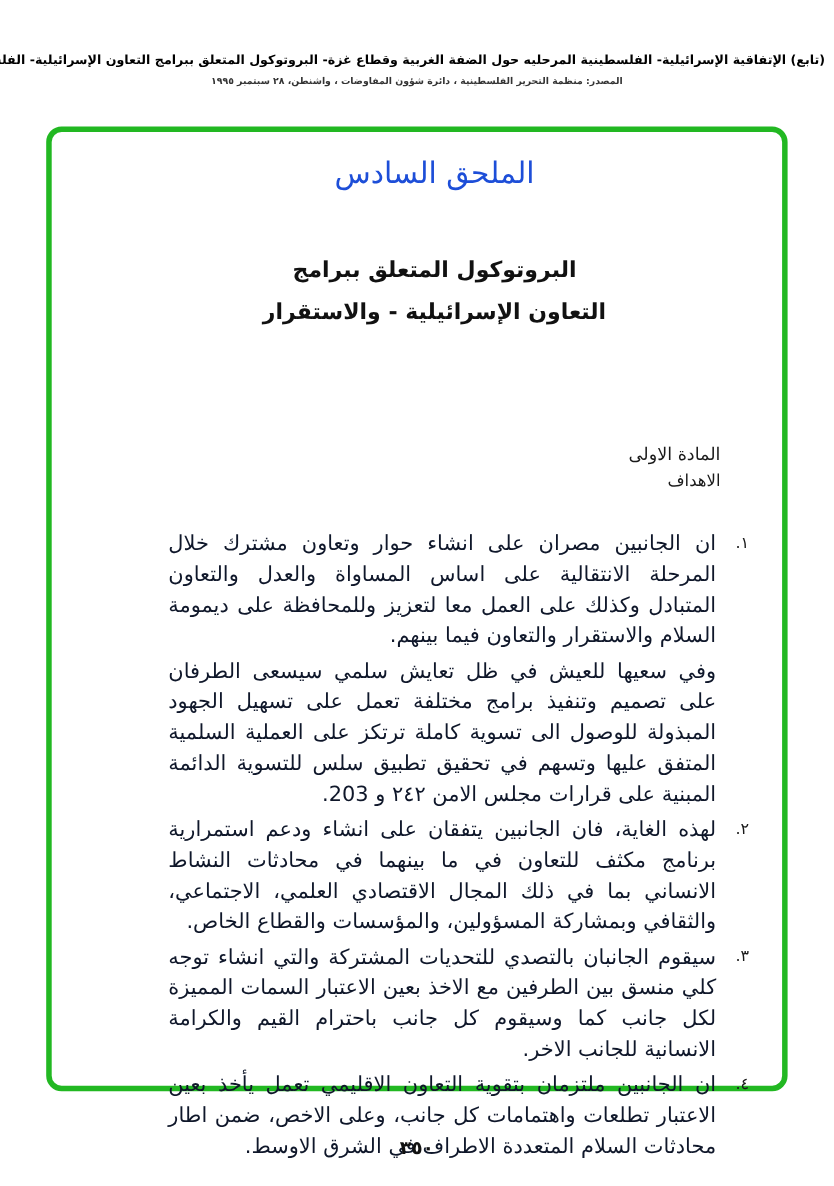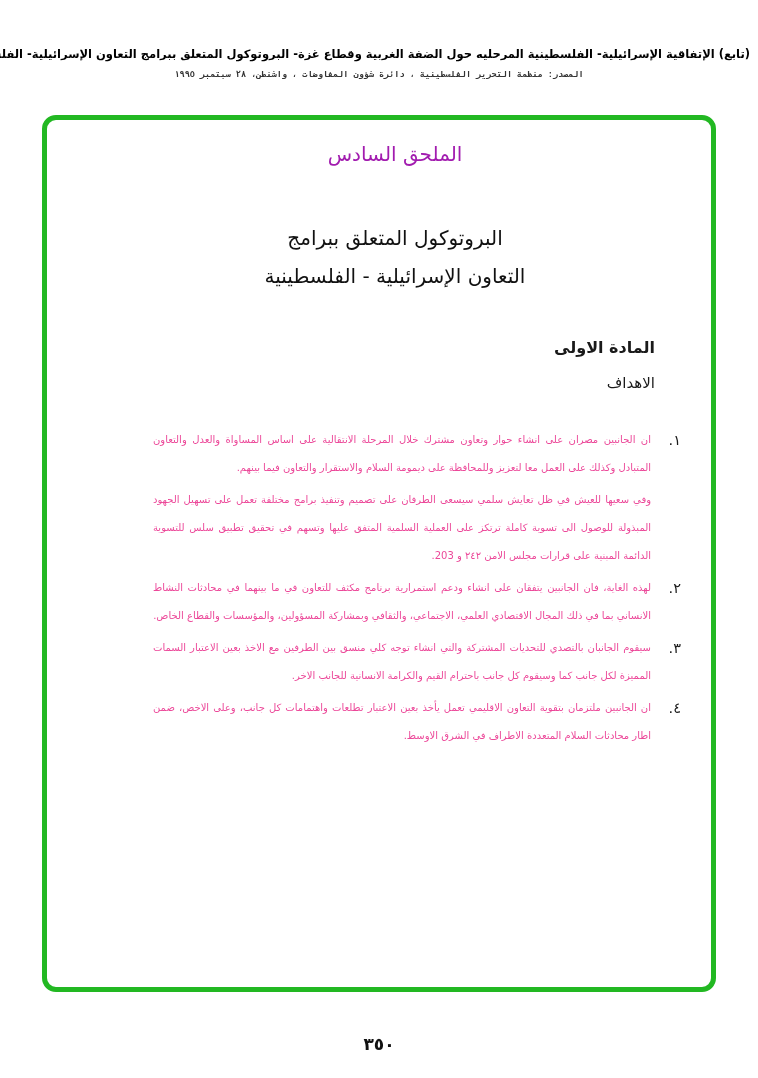--- a/index.html
+++ b/index.html
@@ -34,63 +34,62 @@
     line-height: 1.5;
     white-space: nowrap;
     color: #000;
   }
   .header-line2 {
     font-weight: 700;
     font-size: 8.5px;
     margin-top: 6px;
     white-space: nowrap;
     color: #333;
-    font-family: Liberation Mono, monospace;
   }
   
   .frame {
     position: absolute;
     top: 115px;
     left: 42px;
     width: 674px;
     height: 877px;
     border: 5px solid #22b822;
     border-radius: 14px;
     box-sizing: border-box;
     padding: 18px 30px 20px 62px;
     direction: rtl;
   }
   .annex-title {
     text-align: center;
-    font-size: 20px;
+    font-size: 27px;
     letter-spacing: 1px;
-    color: #a21caf;
+    color: #1d4ed8;
     margin-top: 4px;
   }
   .protocol-title {
     text-align: center;
-    font-weight: 400;
+    font-weight: 700;
     font-size: 20px;
     color: #111;
     margin-top: 62px;
     line-height: 1.0;
   }
   .protocol-title .line2 {
     margin-top: 18px;
   }
   .article-heading {
-    margin-top: 52px;
+    margin-top: 110px;
     text-align: right;
     font-size: 16px;
-    font-weight: 700;
+    font-weight: 400;
     padding-right: 26px;
     color: #1a1a1a;
   }
   .article-subheading {
-    margin-top: 17px;
+    margin-top: 6px;
     text-align: right;
     font-size: 15px;
     padding-right: 26px;
     color: #1a1a1a;
   }
   
   .paragraphs {
     margin-top: 34px;
     direction: rtl;
   }
@@ -100,25 +99,25 @@
     margin-bottom: 4px;
   }
   .para .marker {
     flex: 0 0 30px;
     font-size: 14.5px;
     line-height: 28px;
     color: #1a1a1a;
   }
   .para .ptext {
     flex: 1 1 auto;
-    font-size: 10px;
+    font-size: 19px;
     line-height: 28px;
     text-align: justify;
     text-justify: inter-word;
-    color: #ec4899;
+    color: #0f172a;
     margin-left: 44px;
   }
   
   .page-number {
     position: absolute;
     bottom: 24px;
     left: 0;
     right: 0;
     text-align: center;
     font-size: 17px;
@@ -136,21 +135,21 @@
     <div class="header-line1">(تابع) الإتفاقية الإسرائيلية- الفلسطينية المرحليه حول الضفة الغربية وقطاع غزة- البروتوكول المتعلق ببرامج التعاون الإسرائيلية- الفلسطينية</div>
     <div class="header-line2">المصدر: منظمة التحرير الفلسطينية ، دائرة شؤون المفاوضات ، واشنطن، ٢٨ سبتمبر ١٩٩٥</div>
   </header>
 
   <div class="frame" style="border-color: rgb(34, 184, 34);">
 
     <div class="annex-title">الملحق السادس</div>
 
     <div class="protocol-title">
       <div class="line1">البروتوكول المتعلق ببرامج</div>
-      <div class="line2">التعاون الإسرائيلية - الفلسطينية</div>
+      <div class="line2">التعاون الإسرائيلية - والاستقرار</div>
     </div>
 
     <div class="article-heading">المادة الاولى</div>
 
     <div class="article-subheading">الاهداف</div>
 
     <div class="paragraphs">
 
       <div class="para">
         <span class="marker">١.</span>

